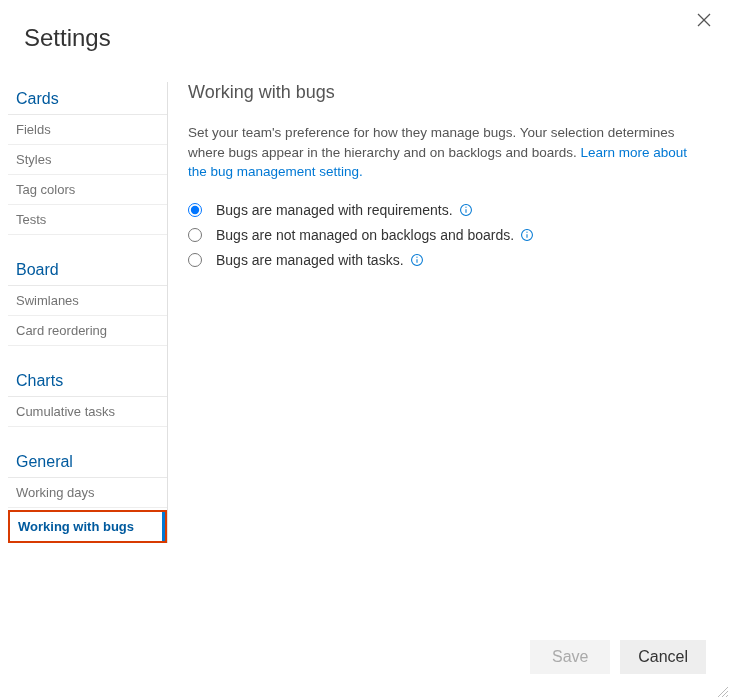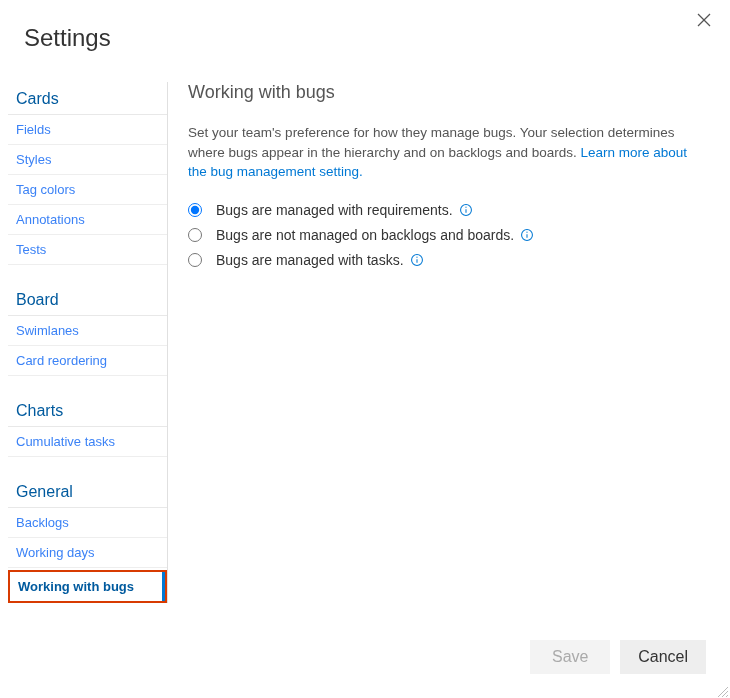--- a/index.html
+++ b/index.html
@@ -41,21 +41,21 @@
     .section-header {
       font-size: 16px;
       color: #005a9e;
       padding: 8px 8px 6px 8px;
       border-bottom: 1px solid #e8e8e8;
     }
     .section-header.with-top-gap { margin-top: 18px; }
     .nav-item {
       padding: 7px 8px;
       font-size: 13px;
-      color: #3b82f6;
+      color: #737373;
       border-bottom: 1px solid #eee;
       cursor: pointer;
     }
     .nav-item.active {
       color: #005a9e;
       font-weight: 600;
       border-right: 3px solid #0078d4;
       background: #fff;
     }
     .highlight-box {
@@ -152,32 +152,30 @@
 
 <h1 class="title">Settings</h1>
 
 <div class="body">
   <nav class="sidebar">
 
     <div class="section-header">Cards</div>
     <div class="nav-item">Fields</div>
     <div class="nav-item">Styles</div>
     <div class="nav-item">Tag colors</div>
-    <div class="nav-item">Annotations</div>
     <div class="nav-item">Tests</div>
 
     <div class="section-header with-top-gap">Board</div>
     <div class="nav-item">Swimlanes</div>
     <div class="nav-item">Card reordering</div>
 
     <div class="section-header with-top-gap">Charts</div>
     <div class="nav-item">Cumulative tasks</div>
 
     <div class="section-header with-top-gap">General</div>
-    <div class="nav-item">Backlogs</div>
     <div class="nav-item">Working days</div>
     <div class="highlight-box">
       <div class="nav-item active">Working with bugs</div>
     </div>
 
   </nav>
 
   <main class="content">
     <h2 class="content-title">Working with bugs</h2>
 

